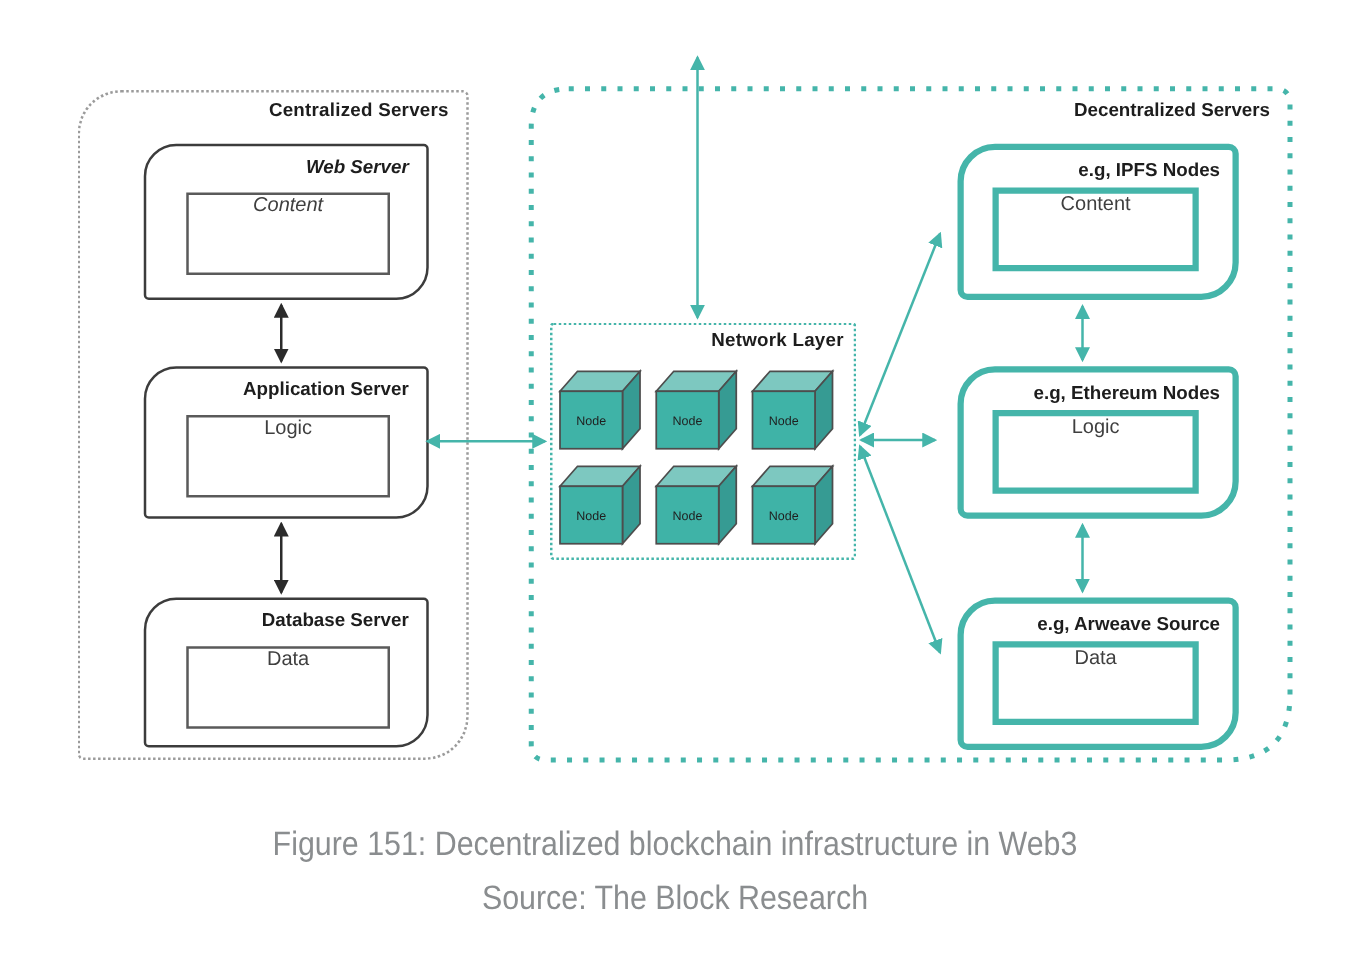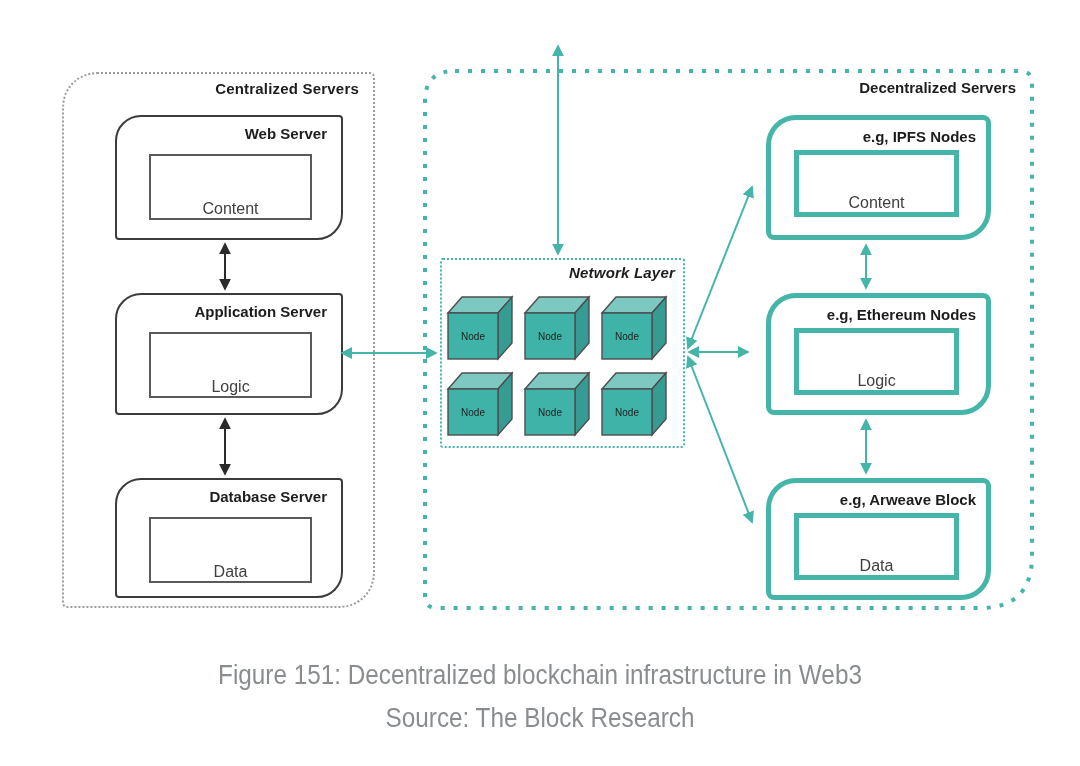--- a/index.html
+++ b/index.html
@@ -8,34 +8,34 @@
 
   
   .group-box{position:absolute;box-sizing:border-box;}
   .centralized-frame{left:62px;top:72px;width:313px;height:536px;
     border:2px dotted #9b9b9b;border-radius:35px 5px 35px 5px;}
   .netlayer-frame{left:440px;top:258px;width:245px;height:190px;
     border:2px dotted #45b5aa;border-radius:3px;}
 
   .group-label{position:absolute;right:14px;top:6px;font-size:15px;font-weight:bold;
     color:#1d1d1d;letter-spacing:.2px;}
-  .netlayer-frame .group-label{right:8px;top:4px;font-style:italic;}
+  .netlayer-frame .group-label{right:8px;top:4px;}
 
   
   .server{position:absolute;box-sizing:border-box;background:#ffffff;}
   .server.black{border:2px solid #3c3c3c;border-radius:26px 4px 26px 4px;width:228px;left:115px;}
   .server.teal{border:5px solid #45b5aa;border-radius:30px 8px 30px 8px;width:225px;left:755px;margin-left:11px;}
   .srv-label{position:absolute;right:14px;top:8px;font-size:15px;font-weight:bold;color:#1d1d1d;}
   .server.teal .srv-label{right:10px;top:8px;}
-  .inner{position:absolute;box-sizing:border-box;display:flex;align-items:flex-end;justify-content:center;
+  .inner{position:absolute;box-sizing:border-box;display:flex;align-items:flex-start;justify-content:center;
     font-size:16px;color:#3f3f3f;background:#ffffff;}
   .inner.dark{border:2px solid #5a5a5a;left:32px;top:37px;width:163px;height:66px;}
   .inner.tealb{border:5px solid #45b5aa;left:23px;top:30px;width:165px;height:67px;}
 
-  .web-server{top:115px;height:125px;}
+  .web-server{top:115px;height:125px;font-style:italic;}
   .app-server{top:293px;height:122px;padding-left:15px;}
   .db-server{top:478px;height:120px;padding-left:10px;}
   .ipfs-box{top:115px;height:125px;}
   .eth-box{top:293px;height:122px;padding-left:42px;}
   .arweave-box{top:478px;height:122px;}
 
   
   .cube{position:absolute;overflow:visible;}
   .cube-front{fill:#3fb3a7;stroke:#4d4d4d;stroke-width:1.4;}
   .cube-top{fill:#7dc8c0;stroke:#4d4d4d;stroke-width:1.4;}
@@ -97,21 +97,21 @@
   </div>
 
   <div class="server teal eth-box">
     <div class="srv-label">e.g, Ethereum Nodes</div>
     <div class="inner tealb">
       <span>Logic</span>
     </div>
   </div>
 
   <div class="server teal arweave-box">
-    <div class="srv-label">e.g, Arweave Block</div>
+    <div class="srv-label">e.g, Arweave Source</div>
     <div class="inner tealb">
       <span>Data</span>
     </div>
   </div>
 
   <svg class="cube" style="left:447px;top:296px" width="66" height="64" viewBox="0 0 66 64">
     <path class="cube-top" d="M1,17 L15,1 L65,1 L51,17 Z"></path>
     <path class="cube-side" d="M51,17 L65,1 L65,47 L51,63 Z"></path>
     <rect class="cube-front" x="1" y="17" width="50" height="46"></rect>
     <text class="cube-text" x="26" y="44">Node</text>

